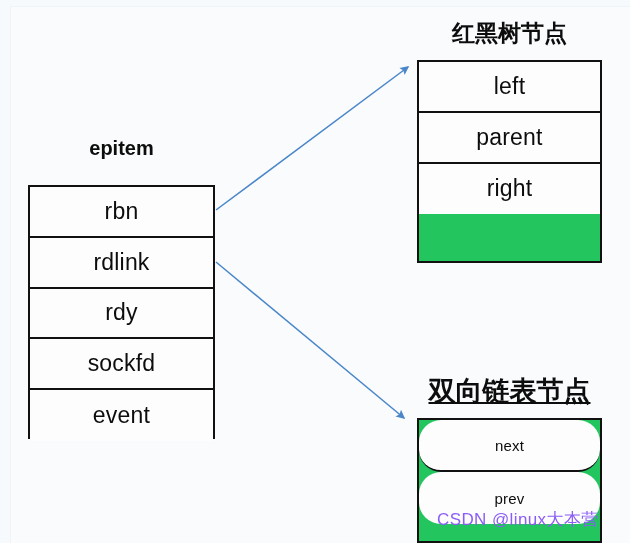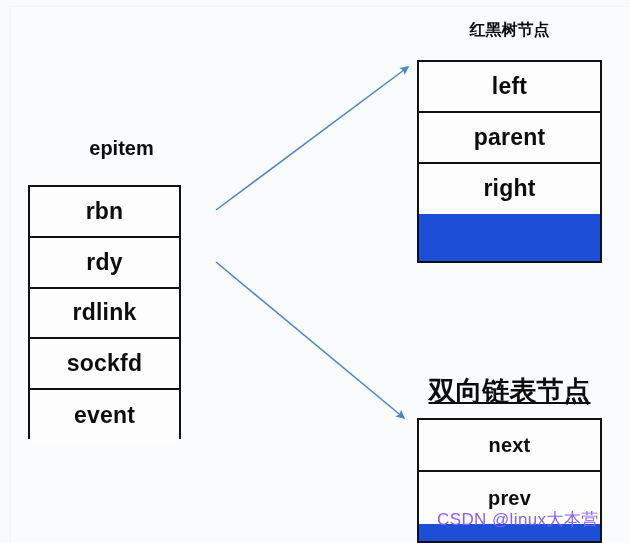--- a/index.html
+++ b/index.html
@@ -38,23 +38,22 @@
     position: absolute;
     font-weight: bold;
     text-align: center;
     white-space: nowrap;
     line-height: 1;
   }
 
   .struct-box {
     position: absolute;
     border: 2.6px solid #111111;
-    background: #1d4ed8;
+    background: #22c55e;
     box-sizing: border-box;
-    font-weight: bold;
   }
   .struct-row {
     border-bottom: 2.6px solid #111111;
     box-sizing: border-box;
     display: flex;
     align-items: center;
     justify-content: center;
     background: #fdfdfd;
     color: #0d0d0d;
     letter-spacing: 0.2px;
@@ -66,34 +65,34 @@
   
   #epitem-title {
     left: 28px;
     top: 138px;
     width: 187px;
     font-size: 20px;
   }
   #epitem-box {
     left: 28px;
     top: 185px;
-    width: 153px;
+    width: 187px;
     height: 254px;
   }
   #epitem-box .struct-row {
     height: 50.8px;
     font-size: 23px;
   }
 
   
   #rbtree-title {
     left: 417px;
     top: 22px;
     width: 185px;
-    font-size: 16px;
+    font-size: 23px;
   }
   #rbtree-box {
     left: 417px;
     top: 60px;
     width: 185px;
     height: 203px;
   }
   #rbtree-box .struct-row {
     height: 50.75px;
     font-size: 23px;
@@ -108,21 +107,22 @@
     text-decoration: underline;
   }
   #dlist-box {
     left: 417px;
     top: 418px;
     width: 185px;
     height: 125px;
   }
   #dlist-box .struct-row {
     height: 52px;
-    font-size: 20px;
+    font-size: 15px;
+    border-radius: 22px;
   }
 
   #watermark {
     position: absolute;
     left: 437px;
     top: 508px;
     font-size: 17px;
     color: #8b5cf6;
     letter-spacing: 0.4px;
     white-space: nowrap;
@@ -143,22 +143,22 @@
       </marker>
     </defs>
     <line x1="216" y1="210" x2="408" y2="67" stroke="#4a86c8" stroke-width="1.5" marker-end="url(#arrowhead-blue)"></line>
     <line x1="216" y1="262" x2="404" y2="418" stroke="#4a86c8" stroke-width="1.5" marker-end="url(#arrowhead-blue)"></line>
   </svg>
 
   <div class="struct-title" id="epitem-title">epitem</div>
 
   <div class="struct-box" id="epitem-box">
     <div class="struct-row">rbn</div>
+    <div class="struct-row">rdlink</div>
     <div class="struct-row">rdy</div>
-    <div class="struct-row">rdlink</div>
     <div class="struct-row">sockfd</div>
     <div class="struct-row">event</div>
   </div>
 
   <div class="struct-title" id="rbtree-title">红黑树节点</div>
 
   <div class="struct-box" id="rbtree-box">
     <div class="struct-row">left</div>
     <div class="struct-row">parent</div>
     <div class="struct-row">right</div>

